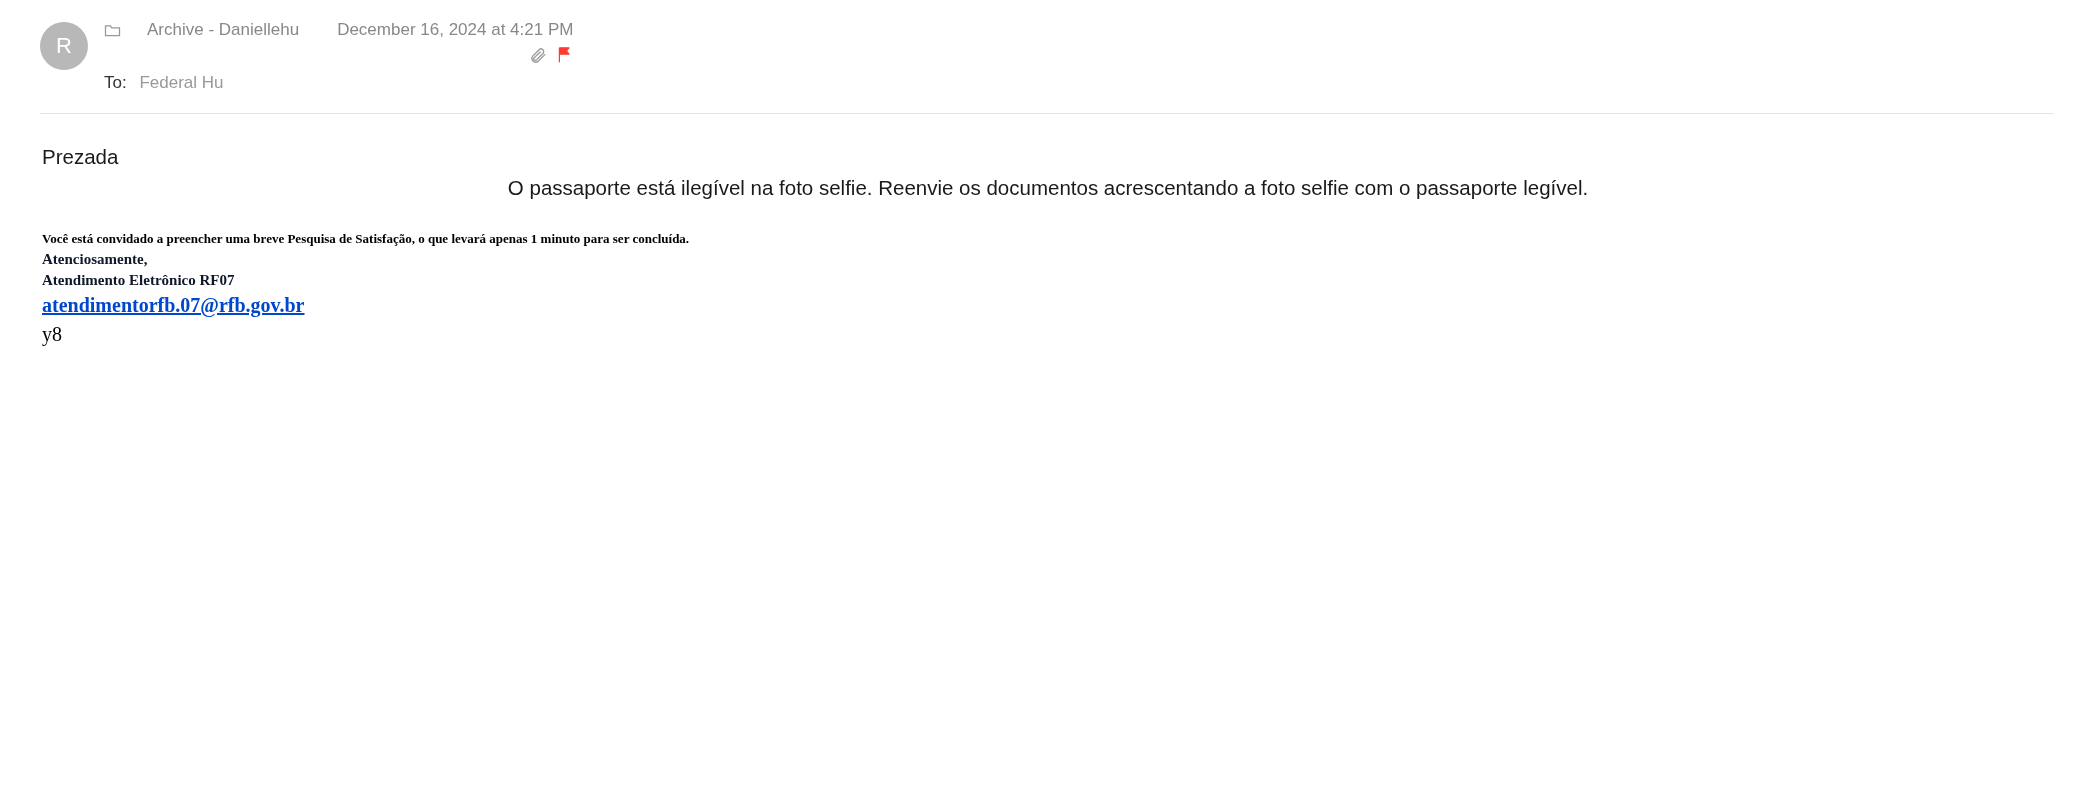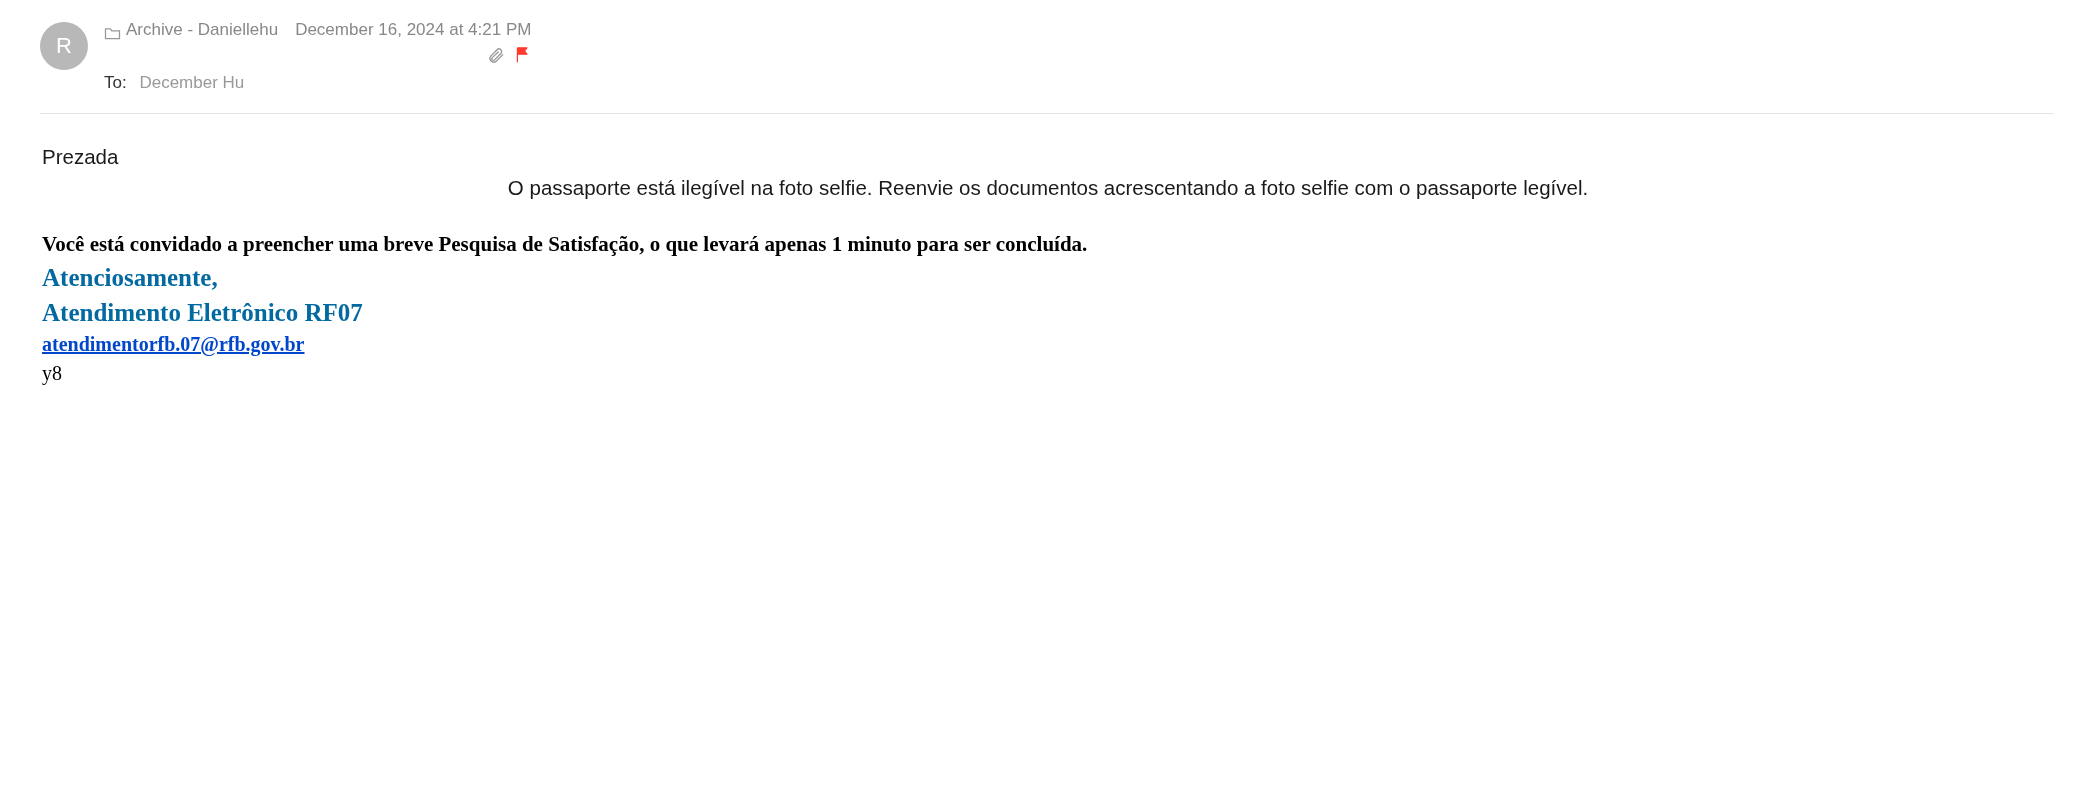--- a/index.html
+++ b/index.html
@@ -47,22 +47,22 @@
     }
     .header-right {
       display: flex;
       flex-direction: column;
       align-items: flex-end;
       gap: 6px;
       flex-shrink: 0;
     }
     .meta-line {
       display: flex;
-      align-items: flex-end;
-      gap: 5px;
+      align-items: center;
+      gap: 26px;
       color: #888888;
       font-size: 17px;
     }
     .folder-icon {
       display: inline-flex;
       align-items: center;
     }
     .folder-icon svg { width: 17px; height: 14px; }
     .timestamp { color: #888888; }
     .indicators {
@@ -95,40 +95,40 @@
       margin-bottom: 1px;
     }
     .main-message {
       font-size: 20.5px;
       color: #1a1a1a;
       margin-bottom: 28px;
       text-align: center;
     }
     .survey-text {
       font-family: "Times New Roman", Times, serif;
-      font-size: 21px;
+      font-size: 13px;
       font-weight: 700;
       color: #000000;
       line-height: 1.4;
     }
     .survey-link {
       font-family: "Times New Roman", Times, serif;
       font-size: 22px;
       font-weight: 700;
       color: #0047cc;
       text-decoration: underline;
       display: inline-block;
       margin-top: 14px;
       margin-bottom: 54px;
     }
     .signature {
       font-family: "Times New Roman", Times, serif;
-      font-size: 25px;
+      font-size: 15px;
       font-weight: 700;
-      color: #0369a1;
+      color: #0f172a;
       line-height: 1.4;
     }
     .signature-email {
       font-family: "Times New Roman", Times, serif;
       font-size: 20px;
       font-weight: 700;
       color: #0047cc;
       text-decoration: underline;
     }
     .trailing {
@@ -167,21 +167,21 @@
             <span class="flag-icon">
               <svg viewBox="0 0 20 22">
                 <path d="M3 2 L3 20 M3 2 L15 2 L12 6 L15 10 L3 10" fill="#ff3b30" stroke="#ff3b30" stroke-width="1.5" stroke-linejoin="round"></path>
               </svg>
             </span>
           </div>
         </div>
       </div>
       <div class="to-line">
         <span class="to-label">To:</span>
-        <span class="to-value">December Hu</span>
+        <span class="to-value">Federal Hu</span>
       </div>
     </div>
   </div>
 
   <div class="body-content">
     <div class="greeting">Prezada</div>
     <div class="main-message">O passaporte está ilegível na foto selfie. Reenvie os documentos acrescentando a foto selfie com o passaporte legível.</div>
 
     <div class="survey-text">Você está convidado a preencher uma breve Pesquisa de Satisfação, o que levará apenas 1 minuto para ser concluída.</div>
 

